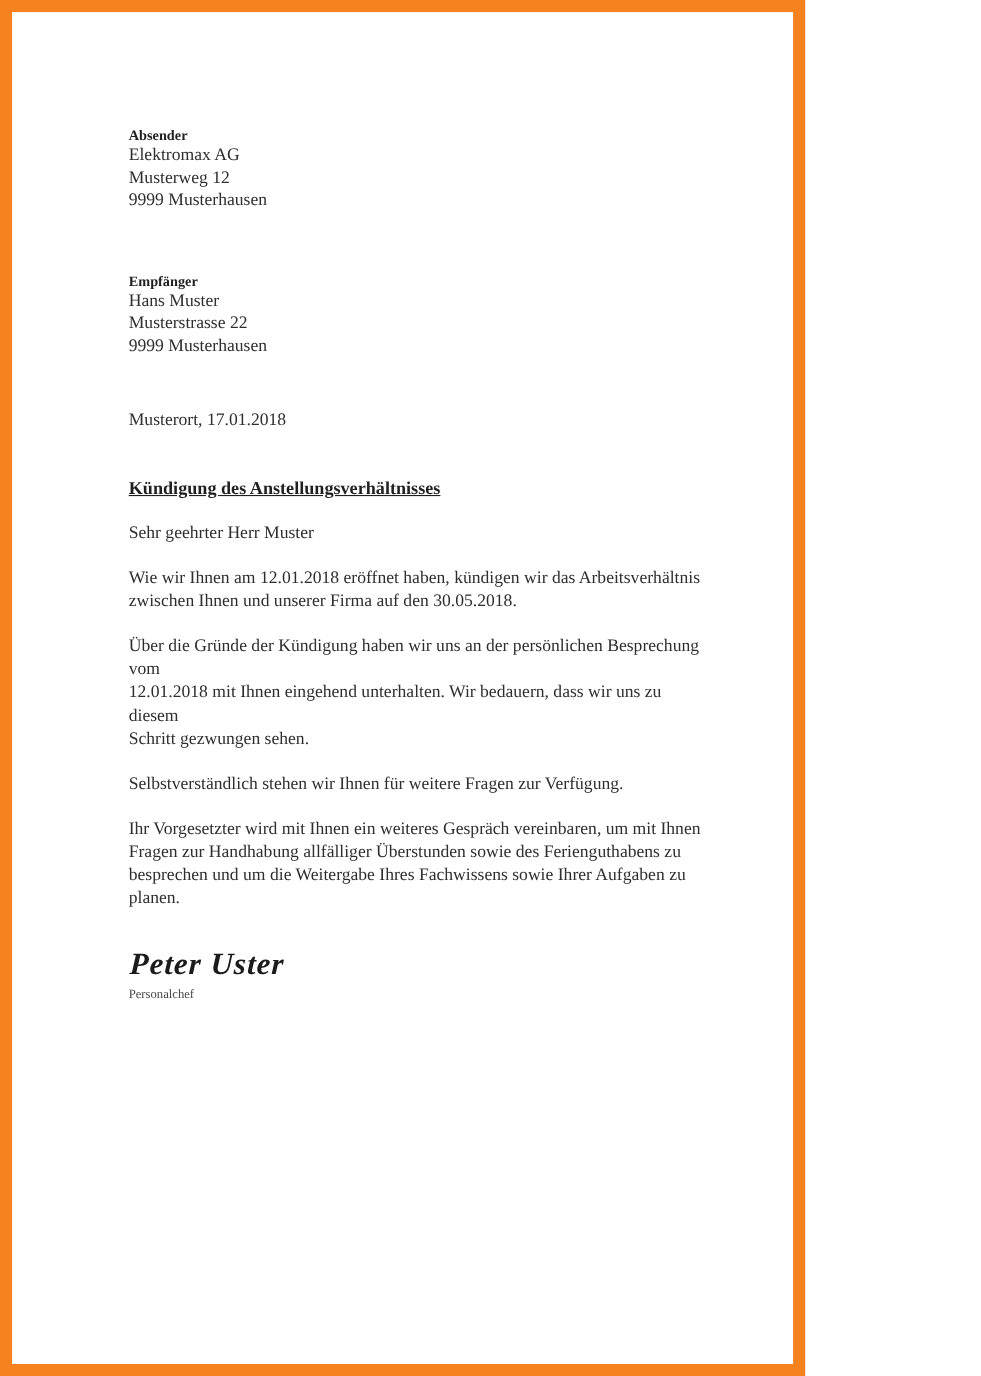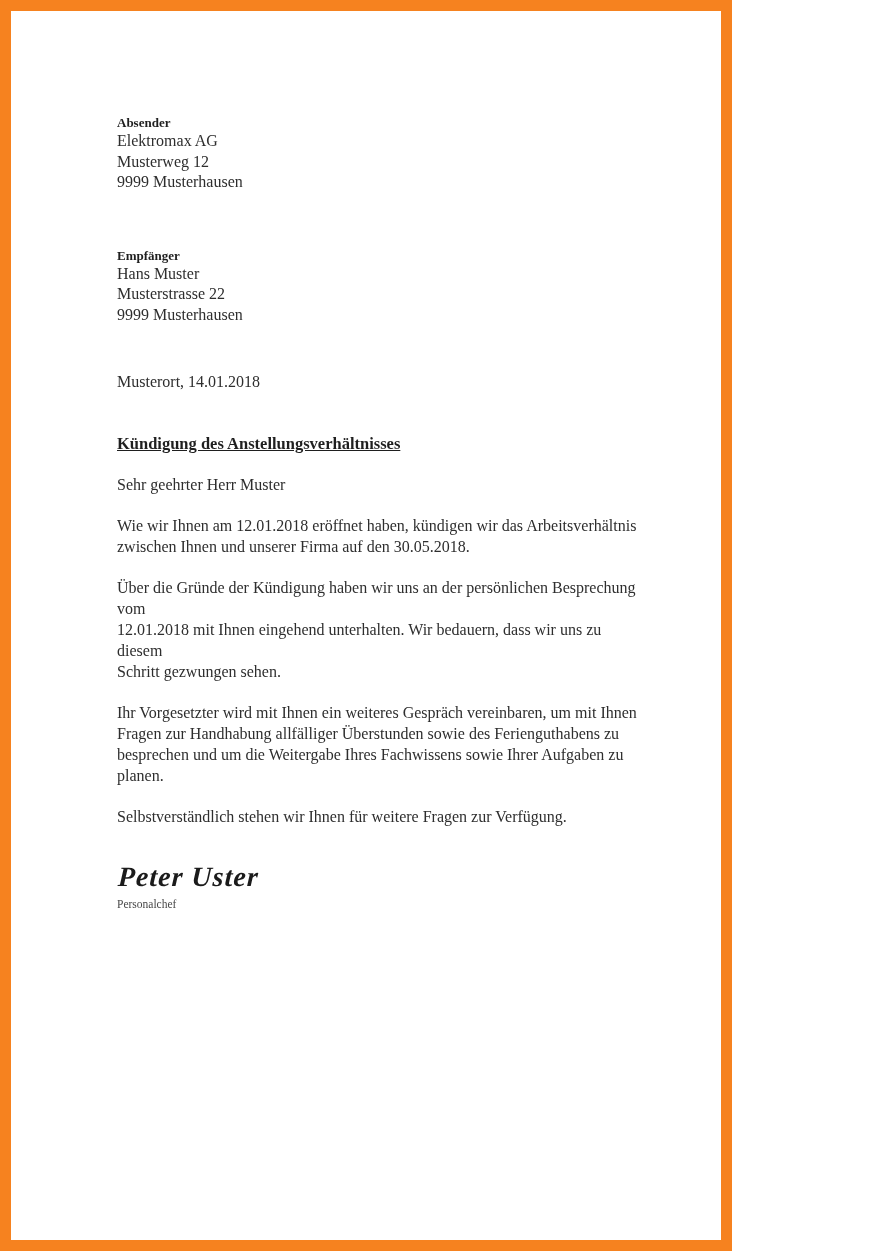--- a/index.html
+++ b/index.html
@@ -98,29 +98,29 @@
     <div class="sender-block">
       <div class="addr-label">Absender</div>
       <div class="addr-lines">Elektromax AG<br>Musterweg 12<br>9999 Musterhausen</div>
     </div>
 
     <div class="recipient-block">
       <div class="addr-label">Empfänger</div>
       <div class="addr-lines">Hans Muster<br>Musterstrasse 22<br>9999 Musterhausen</div>
     </div>
 
-    <div class="dateline">Musterort, 14.01.2018</div>
+    <div class="dateline">Musterort, 17.01.2018</div>
 
     <div class="subject">Kündigung des Anstellungsverhältnisses</div>
 
     <div class="salutation">Sehr geehrter Herr Muster</div>
 
     <p class="paragraph">Wie wir Ihnen am 12.01.2018 eröffnet haben, kündigen wir das Arbeitsverhältnis<br>zwischen Ihnen und unserer Firma auf den 30.05.2018.</p>
     <p class="paragraph">Über die Gründe der Kündigung haben wir uns an der persönlichen Besprechung vom<br>12.01.2018 mit Ihnen eingehend unterhalten. Wir bedauern, dass wir uns zu diesem<br>Schritt gezwungen sehen.</p>
+    <p class="paragraph">Selbstverständlich stehen wir Ihnen für weitere Fragen zur Verfügung.</p>
     <p class="paragraph">Ihr Vorgesetzter wird mit Ihnen ein weiteres Gespräch vereinbaren, um mit Ihnen<br>Fragen zur Handhabung allfälliger Überstunden sowie des Ferienguthabens zu<br>besprechen und um die Weitergabe Ihres Fachwissens sowie Ihrer Aufgaben zu planen.</p>
-    <p class="paragraph">Selbstverständlich stehen wir Ihnen für weitere Fragen zur Verfügung.</p>
 
 
     <div class="signature-name">Peter Uster</div>
     <div class="signature-title">Personalchef</div>
 
   </div>
 </div>
 
 </body></html>

